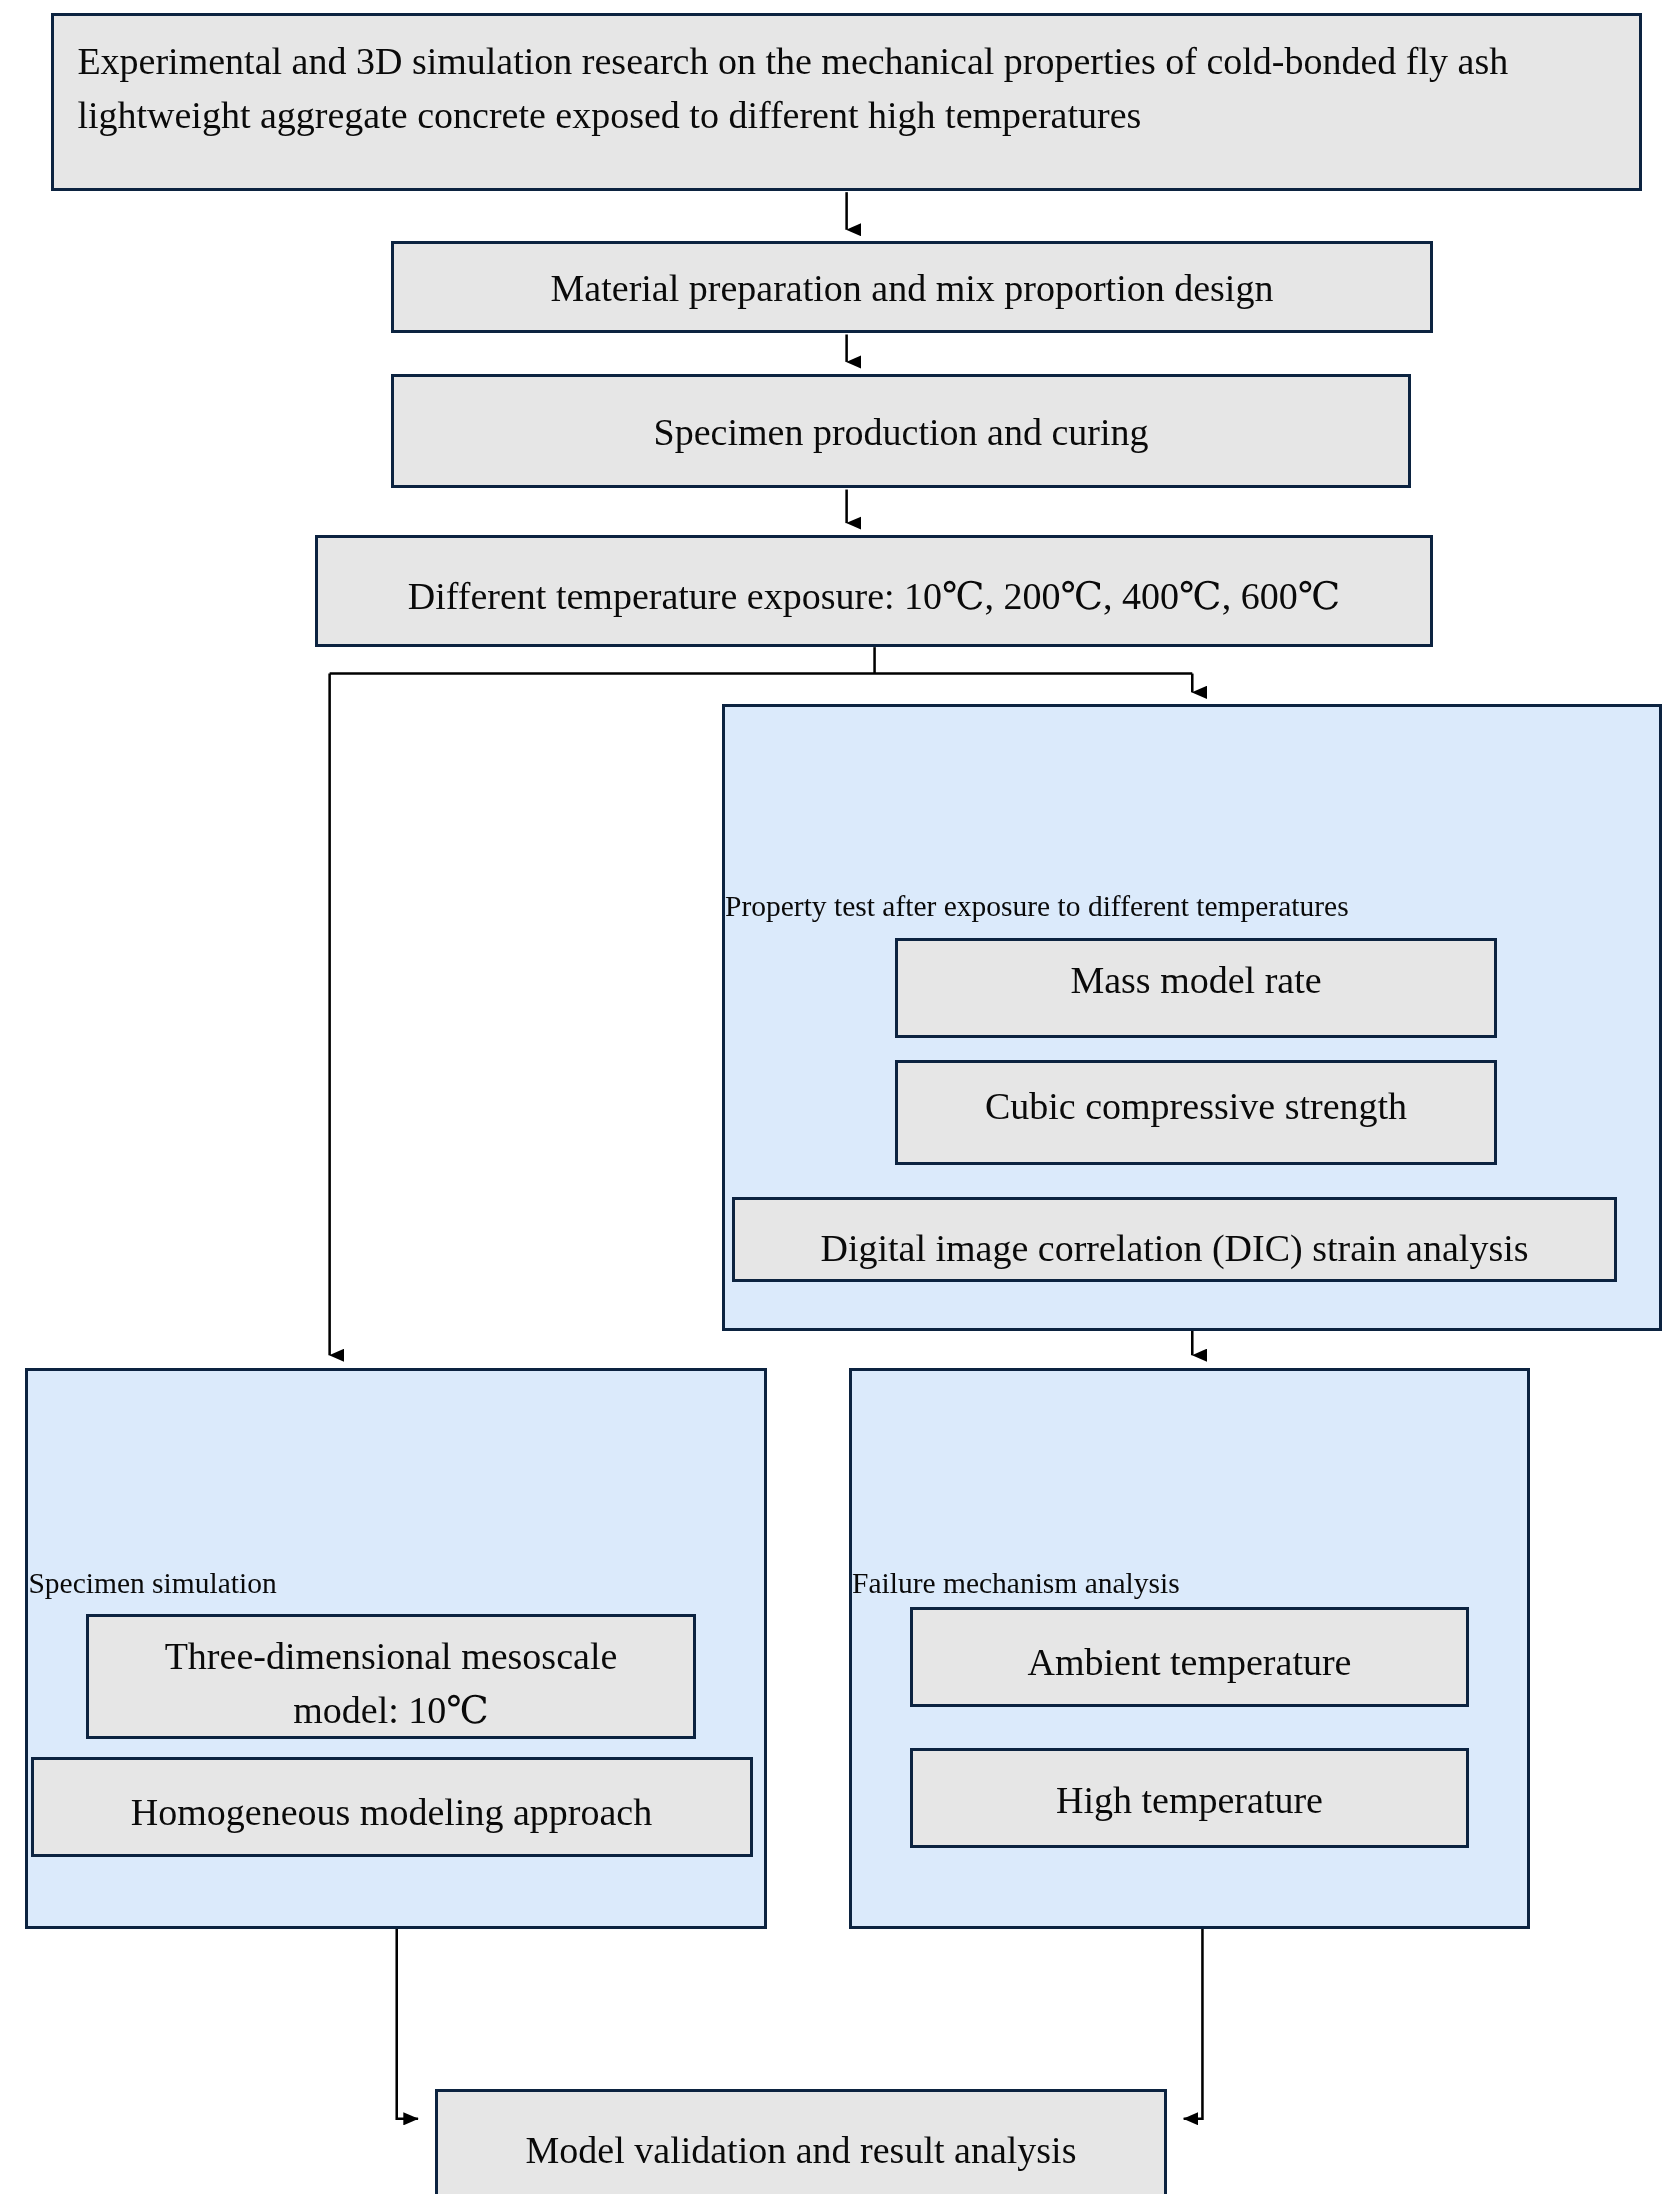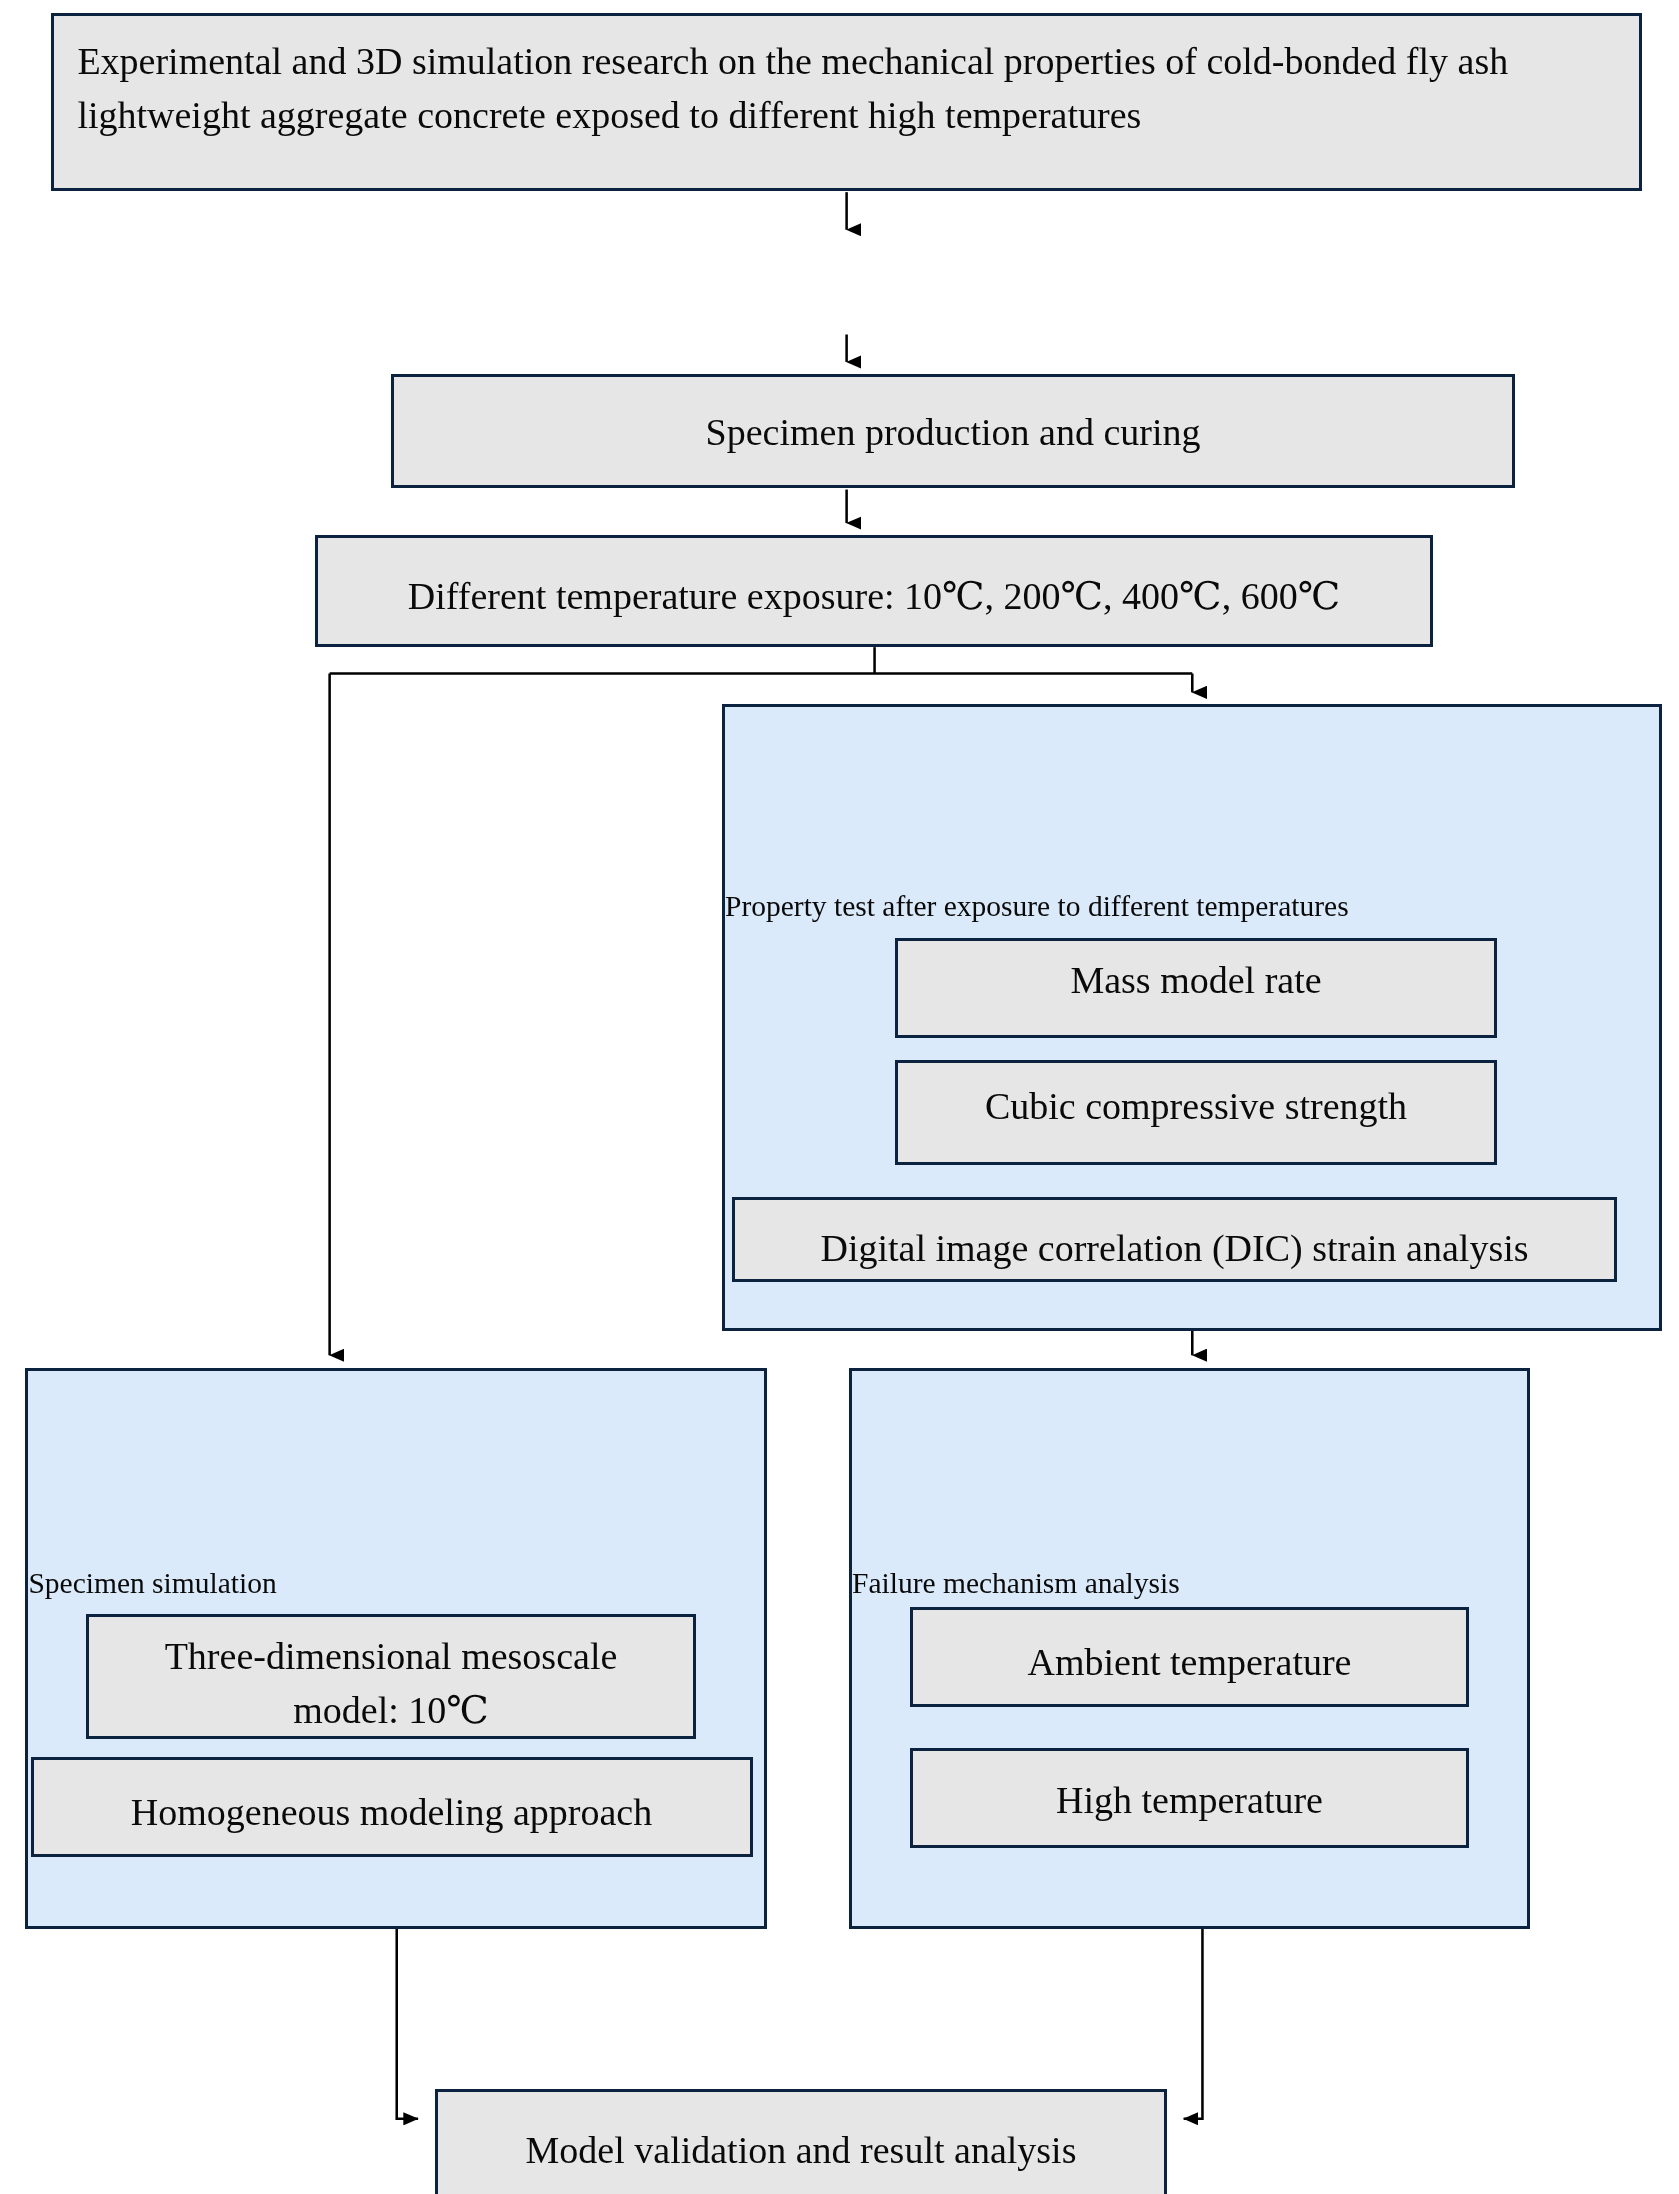--- a/index.html
+++ b/index.html
@@ -79,22 +79,25 @@
       <path d="M 780 3793 L 780 4168 L 822 4168" marker-end="url(#ah-right)"></path>
 
       <path d="M 2365 3793 L 2365 4168 L 2328 4168" marker-end="url(#ah-left)"></path>
     </g>
   </svg>
 
   <div class="node grey" style="left:51px;top:12.7px;width:1591px;height:178px;padding:19.3px 23.4px 0 23.4px;text-align:left;justify-content:flex-start;">
     <span class="txt">Experimental and 3D simulation research on the mechanical properties of cold-bonded fly ash lightweight aggregate concrete exposed to different high temperatures</span>
   </div>
 
+  <div class="node grey" style="left:391px;top:241px;width:1042px;height:92px;padding:18.3px 15.3px 0 15.3px;">
+    <span class="txt">Material preparation and mix proportion design</span>
+  </div>
 
-  <div class="node grey" style="left:391px;top:374px;width:1124px;height:114px;padding:28.5px 15.3px 0 15.3px;">
+  <div class="node grey" style="left:391px;top:374px;width:1020px;height:114px;padding:28.5px 15.3px 0 15.3px;">
     <span class="txt">Specimen production and curing</span>
   </div>
 
   <div class="node grey" style="left:315px;top:535px;width:1118px;height:112px;padding:31.5px 15.3px 0 15.3px;">
     <span class="txt">Different temperature exposure: 10℃, 200℃, 400℃, 600℃</span>
   </div>
 
   <div class="panel" style="left:722px;top:704px;width:940px;height:627px;">
     <div class="panel-title" style="top:179px;">Property test after exposure to different temperatures</div>
   </div>

